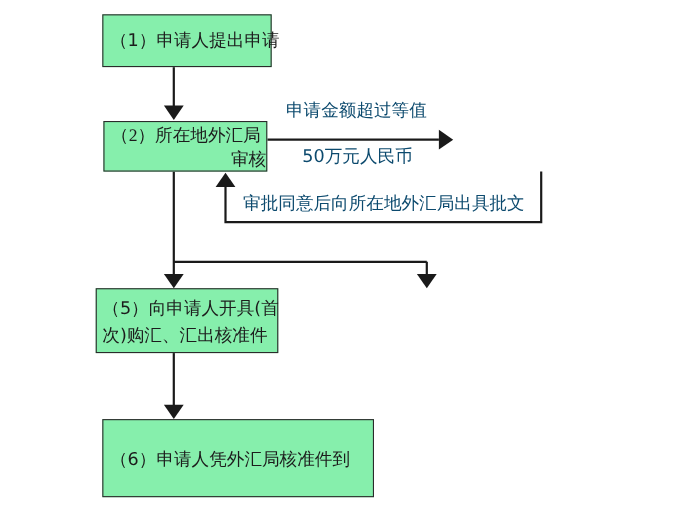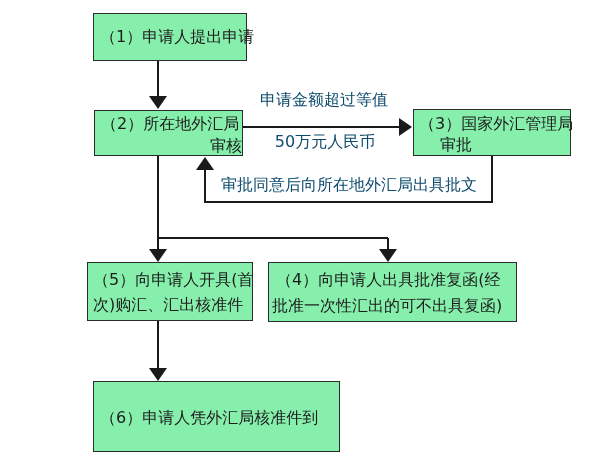--- a/index.html
+++ b/index.html
@@ -18,21 +18,21 @@
     background: #86efac;
     border: 1.5px solid #2b2b2b;
     box-sizing: border-box;
     font-size: 16px;
     white-space: nowrap;
   }
   .node .ln { display: block; }
   
   #node1 { left: 93px;  top: 13px;  width: 154px; height: 48px; display: flex; align-items: center; }
   #node1 .ln1 { padding-left: 6px; }
-  #node2 { left: 94px;  top: 110px; width: 149px; height: 46px; padding-top: 2px; line-height: 22px; }
+  #node2 { left: 94px;  top: 110px; width: 149px; height: 46px; padding-top: 2px; line-height: 22px; font-family: Liberation Serif, serif; }
   #node2 .ln1 { padding-left: 6px; }
   #node2 .ln2 { padding-left: 45px; text-align: right; }
   #node3 { left: 413px; top: 109px; width: 158px; height: 47px; padding-top: 3px; line-height: 21px; }
   #node3 .ln1 { padding-left: 5px; }
   #node3 .ln2 { padding-left: 26px; }
   #node4 { left: 268px; top: 262px; width: 249px; height: 60px; padding-top: 4px; line-height: 26px; }
   #node4 .ln1 { padding-left: 7px; }
   #node4 .ln2 { padding-left: 3px; }
   #node5 { left: 87px;  top: 262px; width: 166px; height: 59px; padding-top: 4px; line-height: 25px; }
   #node5 .ln1 { padding-left: 5px; }
@@ -78,29 +78,21 @@
 
   <div class="node" id="node1">
     <span class="ln ln1">（1）申请人提出申请</span>
   </div>
 
   <div class="node" id="node2">
     <span class="ln ln1">（2）所在地外汇局</span>
     <span class="ln ln2">审核</span>
   </div>
 
-  <div class="node" id="node3">
-    <span class="ln ln1">（3）国家外汇管理局</span>
-    <span class="ln ln2">审批</span>
-  </div>
 
-  <div class="node" id="node4">
-    <span class="ln ln1">（4）向申请人出具批准复函(经</span>
-    <span class="ln ln2">批准一次性汇出的可不出具复函)</span>
-  </div>
 
   <div class="node" id="node5">
     <span class="ln ln1">（5）向申请人开具(首</span>
     <span class="ln ln2">次)购汇、汇出核准件</span>
   </div>
 
   <div class="node" id="node6">
     <span class="ln ln1">（6）申请人凭外汇局核准件到</span>
   </div>
 

